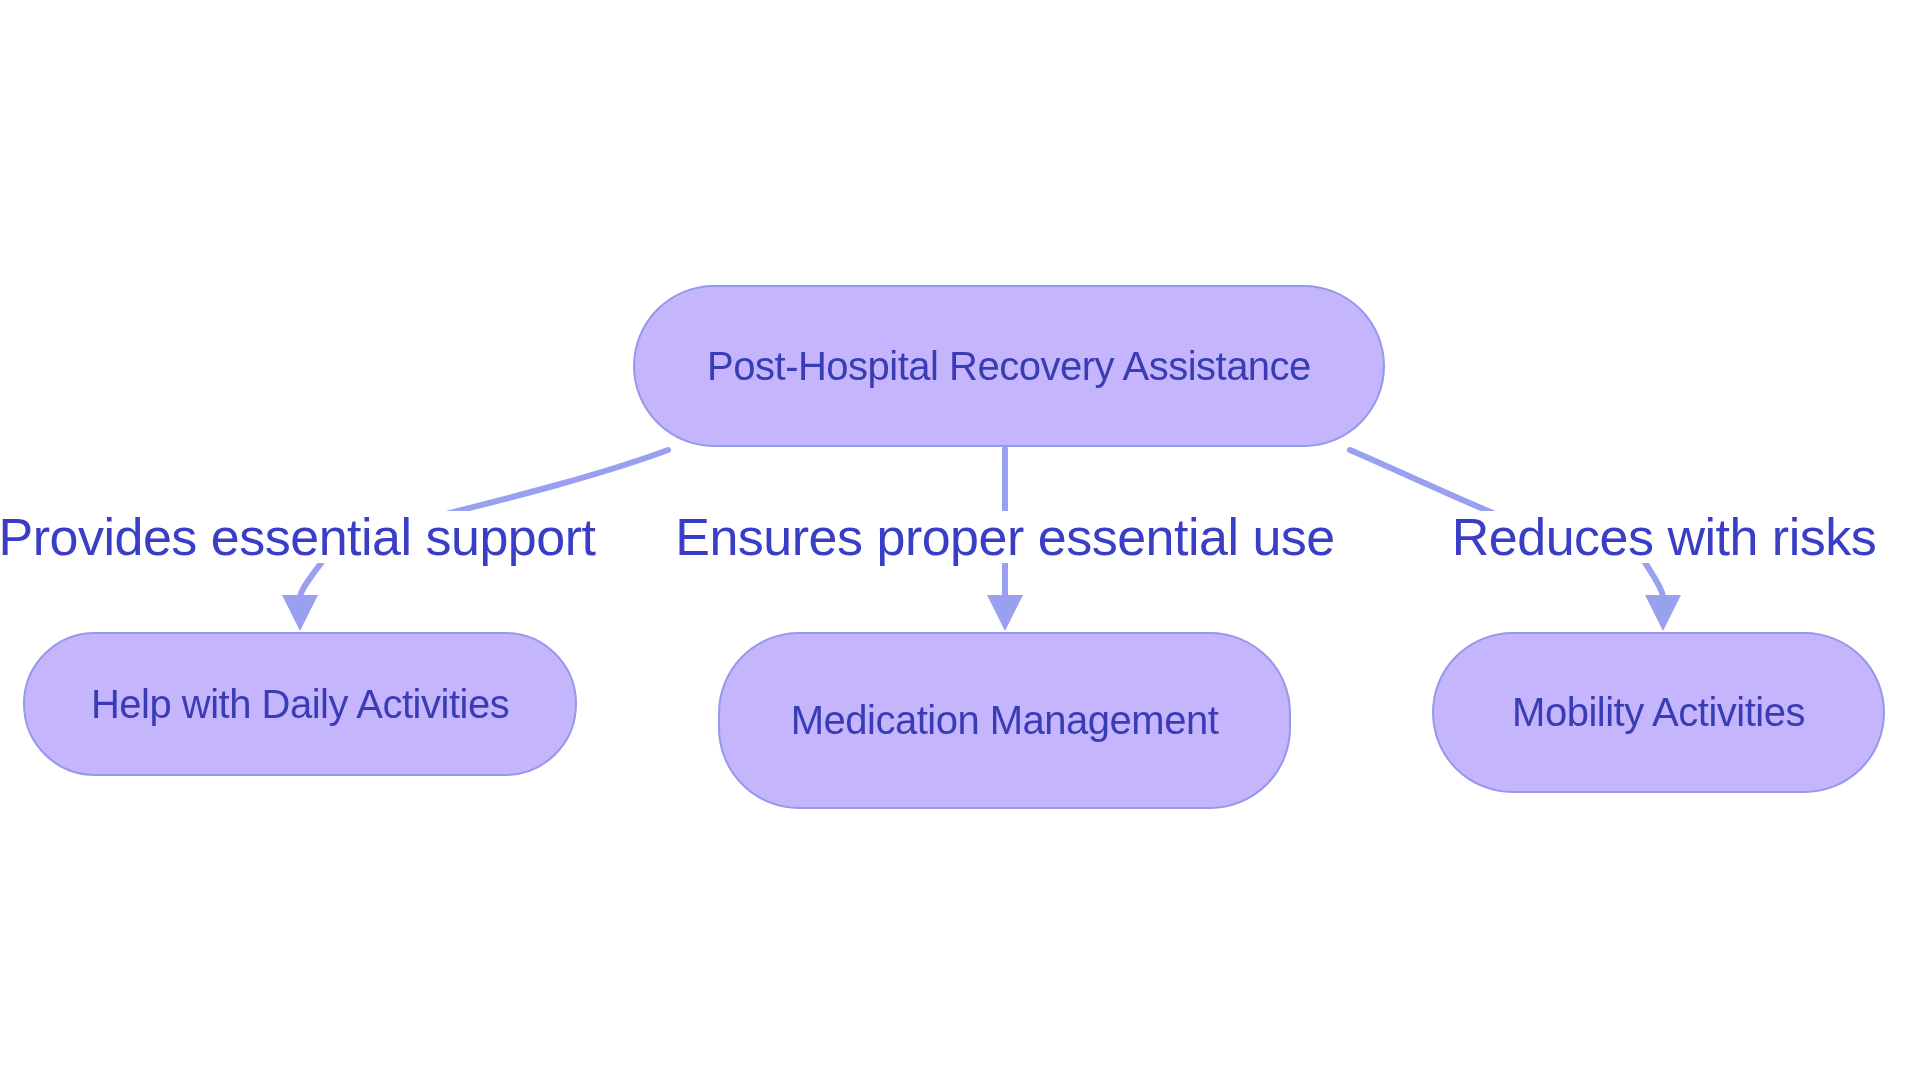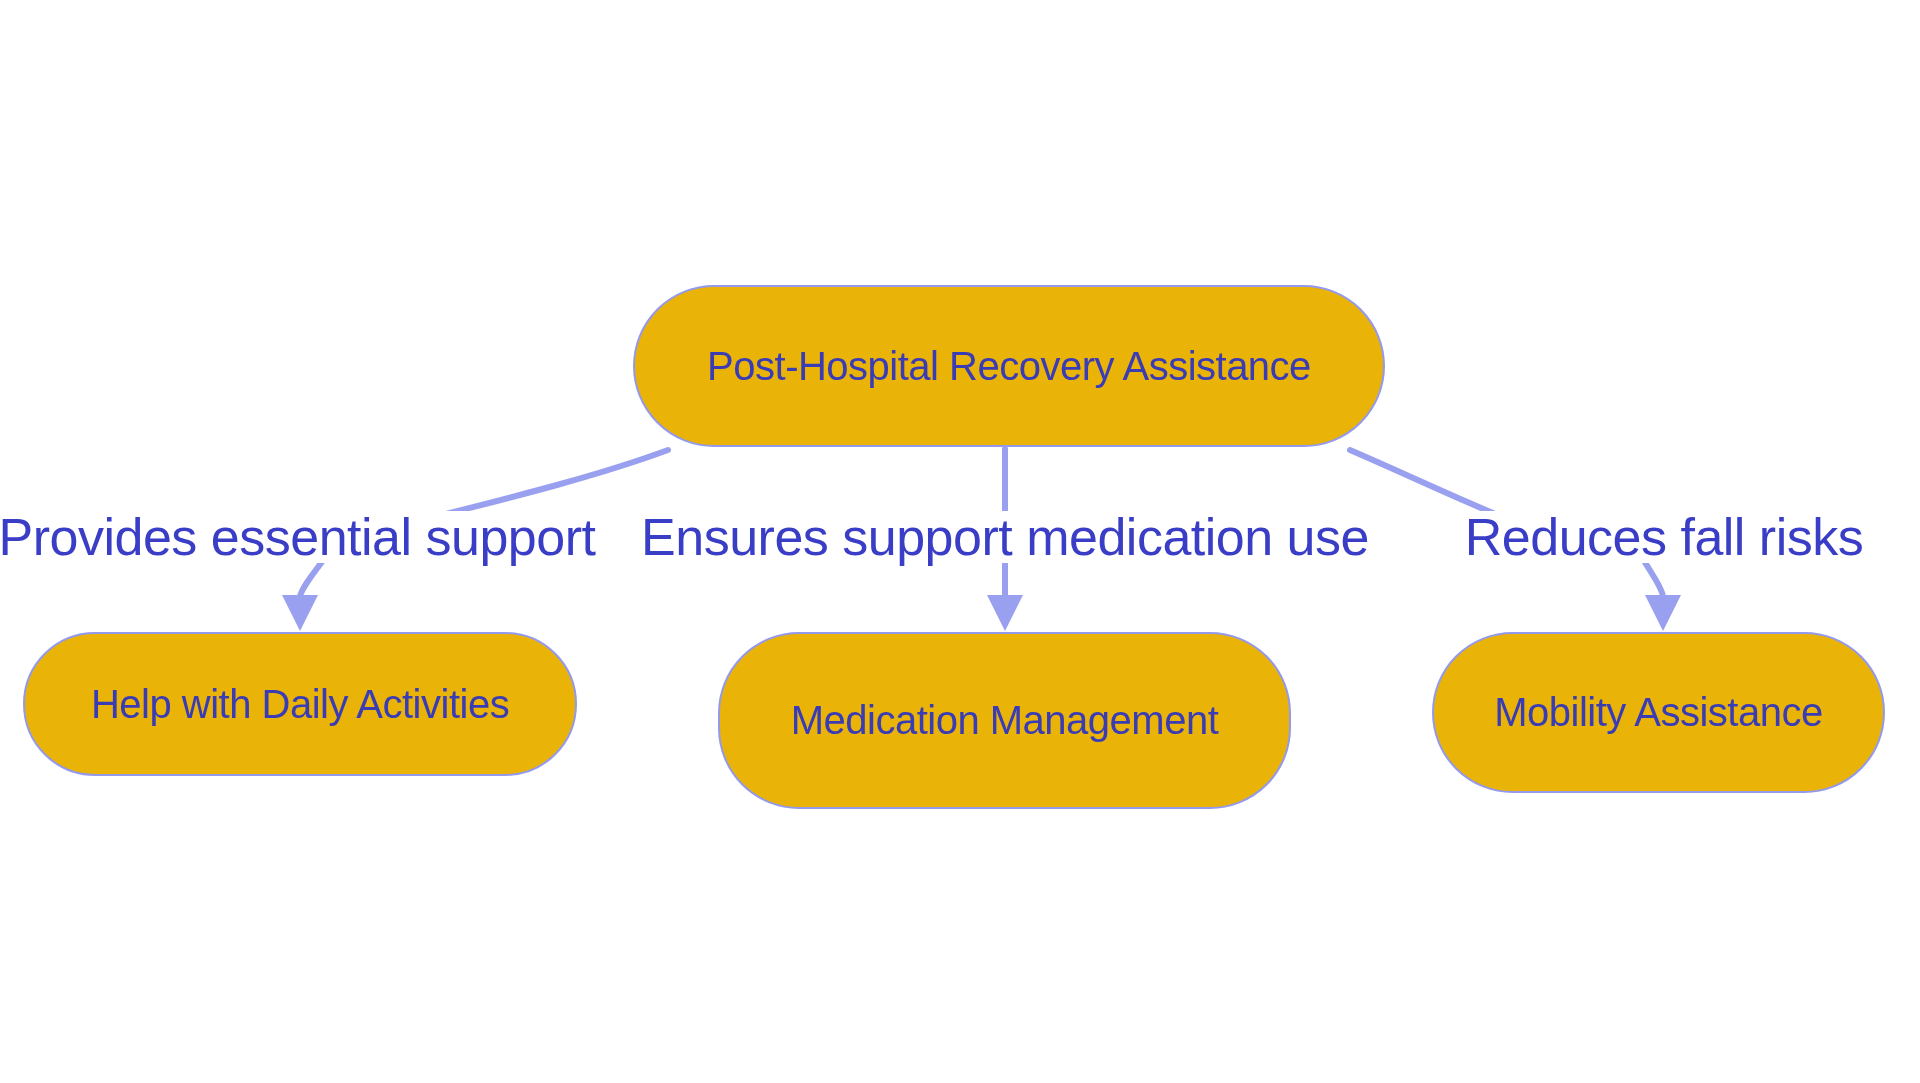--- a/index.html
+++ b/index.html
@@ -31,21 +31,21 @@
     fill: #99a0ef;
     stroke: none;
   }
   .node {
     position: absolute;
     z-index: 2;
     box-sizing: border-box;
     display: flex;
     align-items: center;
     justify-content: center;
-    background: #eab308;
+    background: #c4b5fd;
     border: 2.5px solid #9399ec;
     border-radius: 81px;
     color: #393cb4;
     font-size: 40px;
     letter-spacing: -0.5px;
     text-align: center;
     white-space: nowrap;
   }
   .node-root    { left: 633px;  top: 285px; width: 752px; height: 162px; }
   .node-child-a { left: 23px;   top: 632px; width: 554px; height: 144px; }
@@ -92,22 +92,22 @@
 
   <div class="node node-child-a">
     <span>Help with Daily Activities</span>
   </div>
 
   <div class="node node-child-b">
     <span>Medication Management</span>
   </div>
 
   <div class="node node-child-c">
-    <span>Mobility Assistance</span>
+    <span>Mobility Activities</span>
   </div>
 
   <div class="edge-label edge-label-1">Provides essential support</div>
 
-  <div class="edge-label edge-label-2">Ensures support medication use</div>
+  <div class="edge-label edge-label-2">Ensures proper essential use</div>
 
-  <div class="edge-label edge-label-3">Reduces fall risks</div>
+  <div class="edge-label edge-label-3">Reduces with risks</div>
 
 </div>
 
 </body></html>

